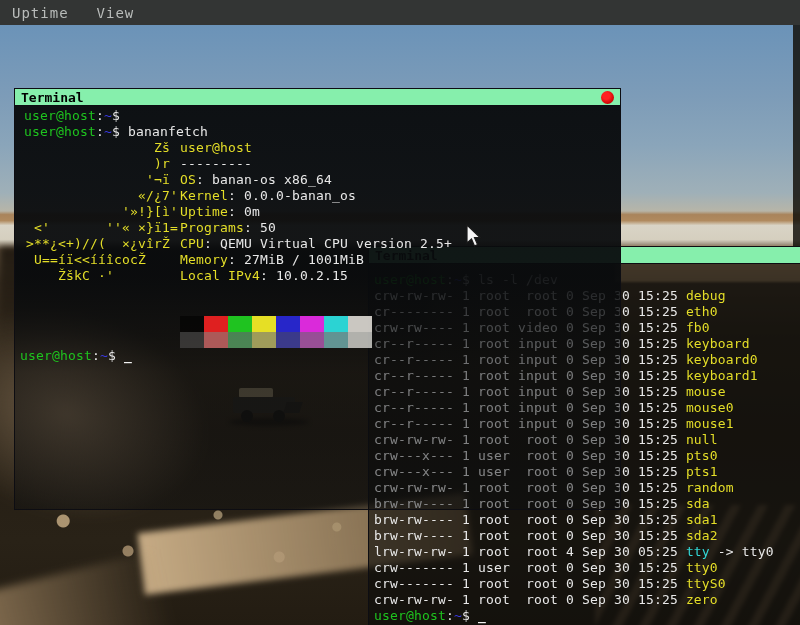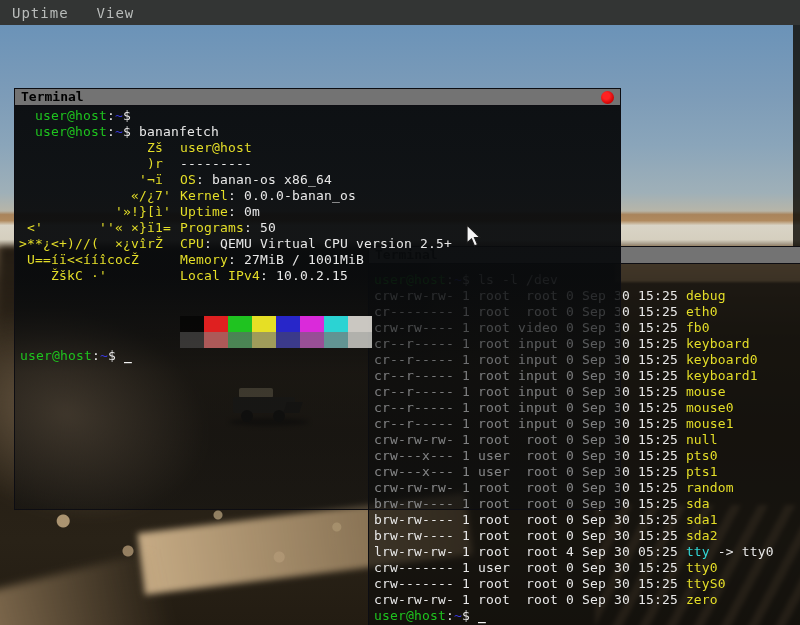--- a/index.html
+++ b/index.html
@@ -43,44 +43,44 @@
   .jeep { left:233px; top:363px; width:68px; height:36px; }
   .jeep .canopy { position:absolute; left:6px; top:0; width:34px; height:10px; background:#6e634c; border-radius:2px; }
   .jeep .body { position:absolute; left:0; top:9px; width:62px; height:16px; background:#23201a; border-radius:2px; }
   .jeep .hood { position:absolute; left:52px; top:14px; width:16px; height:11px; background:#1d1a15; transform:skewX(-18deg); }
   .jeep .w1,.jeep .w2 { position:absolute; top:22px; width:12px; height:12px; background:#14120e; border-radius:50%; }
   .jeep .w1 { left:8px; } .jeep .w2 { left:40px; }
   .jeep .shadow { position:absolute; left:-4px; top:30px; width:80px; height:8px; background:rgba(10,8,6,0.55); filter:blur(2px); border-radius:50%; }
 
   
   .window { position:absolute; border:1px solid #0d0d12; }
-  .titlebar { height:17px; background:#737373; display:flex; align-items:flex-end;
+  .titlebar { height:17px; background:#86efac; display:flex; align-items:center;
     padding:0 6px; border-bottom:1px solid #0d0d12; position:relative; }
   .titlebar .wtitle { font-size:13px; font-weight:bold; color:#000; line-height:17px; }
   .closebtn { position:absolute; right:6px; top:2px; width:13px; height:13px; border-radius:50%;
     background:radial-gradient(circle at 40% 38%, #ff2222 0 30%, #c60000 75%, #a30000 100%); }
 
   
   .trow { white-space:pre; font-size:13px; line-height:16px; letter-spacing:0.17px; height:16px; }
   .w { color:#e8e8e8; } .g { color:#1ec41e; } .b { color:#3a39e2; }
   .y { color:#e4de28; } .c { color:#32d8d8; } .cur { color:#f2f2f2; font-weight:bold; }
 
   
   #term2 { left:368px; top:246px; width:460px; height:400px; z-index:10; border-bottom:none; }
   #term2 .content { position:absolute; left:0; top:17px; width:458px; height:362px;
     background:rgba(12,12,10,0.62); padding:8px 0 0 5px; }
 
   
   #term1 { left:14px; top:88px; width:607px; height:422px; z-index:20; }
   #term1 .content { position:absolute; left:0; top:17px; width:605px; height:403px;
-    padding:2px 0 0 20px;
+    padding:2px 0 0 9px;
     background:linear-gradient(180deg,
       rgba(9,11,13,0.96) 0%, rgba(9,11,13,0.94) 42%,
       rgba(9,11,13,0.72) 55%, rgba(10,12,14,0.50) 66%, rgba(10,12,14,0.44) 100%); }
-  #fetch-art { position:absolute; left:4px; top:34px; }
+  #fetch-art { position:absolute; left:11px; top:34px; }
   #fetch-art .trow { color:#e4de28; }
   #fetch-info { position:absolute; left:165px; top:34px; }
   #palette { position:absolute; left:165px; top:210px; width:192px; height:32px; }
   #palette .prow { display:flex; height:16px; }
   #palette .pcell { width:24px; height:16px; }
   #t1-prompt { position:absolute; left:5px; top:242px; }
 
   
   #pointer { position:absolute; left:466px; top:224px; z-index:90; pointer-events:none; }
 </style>

